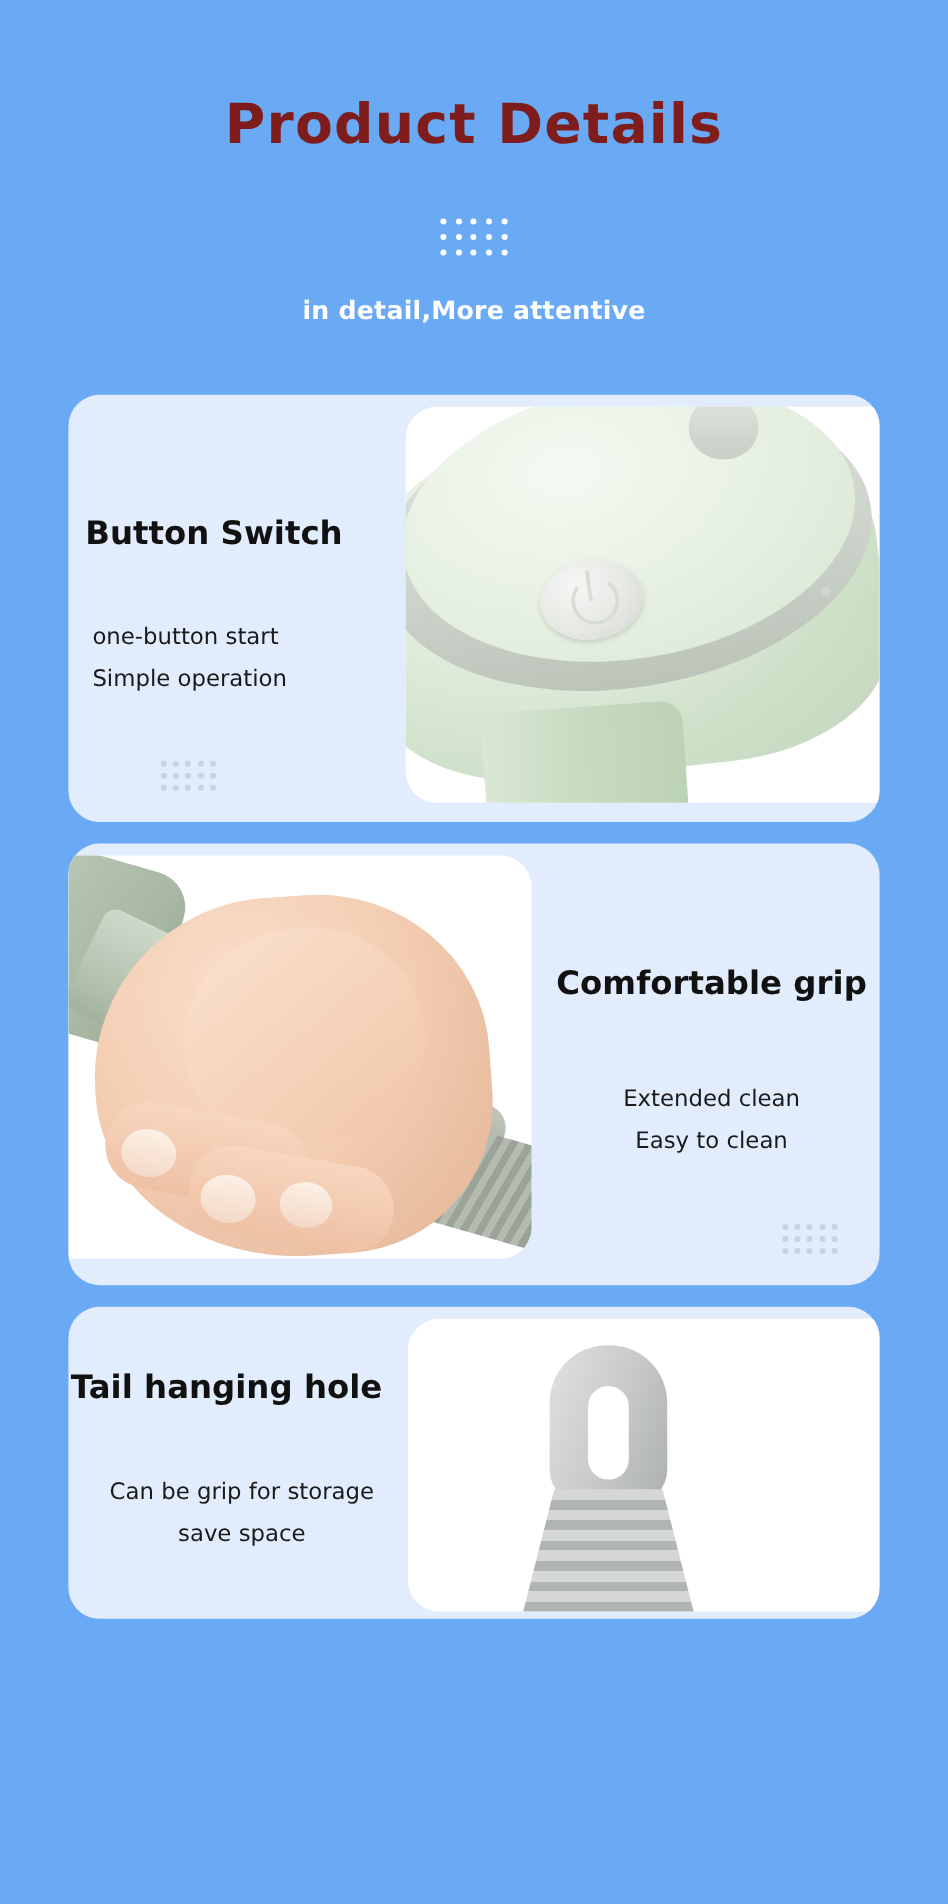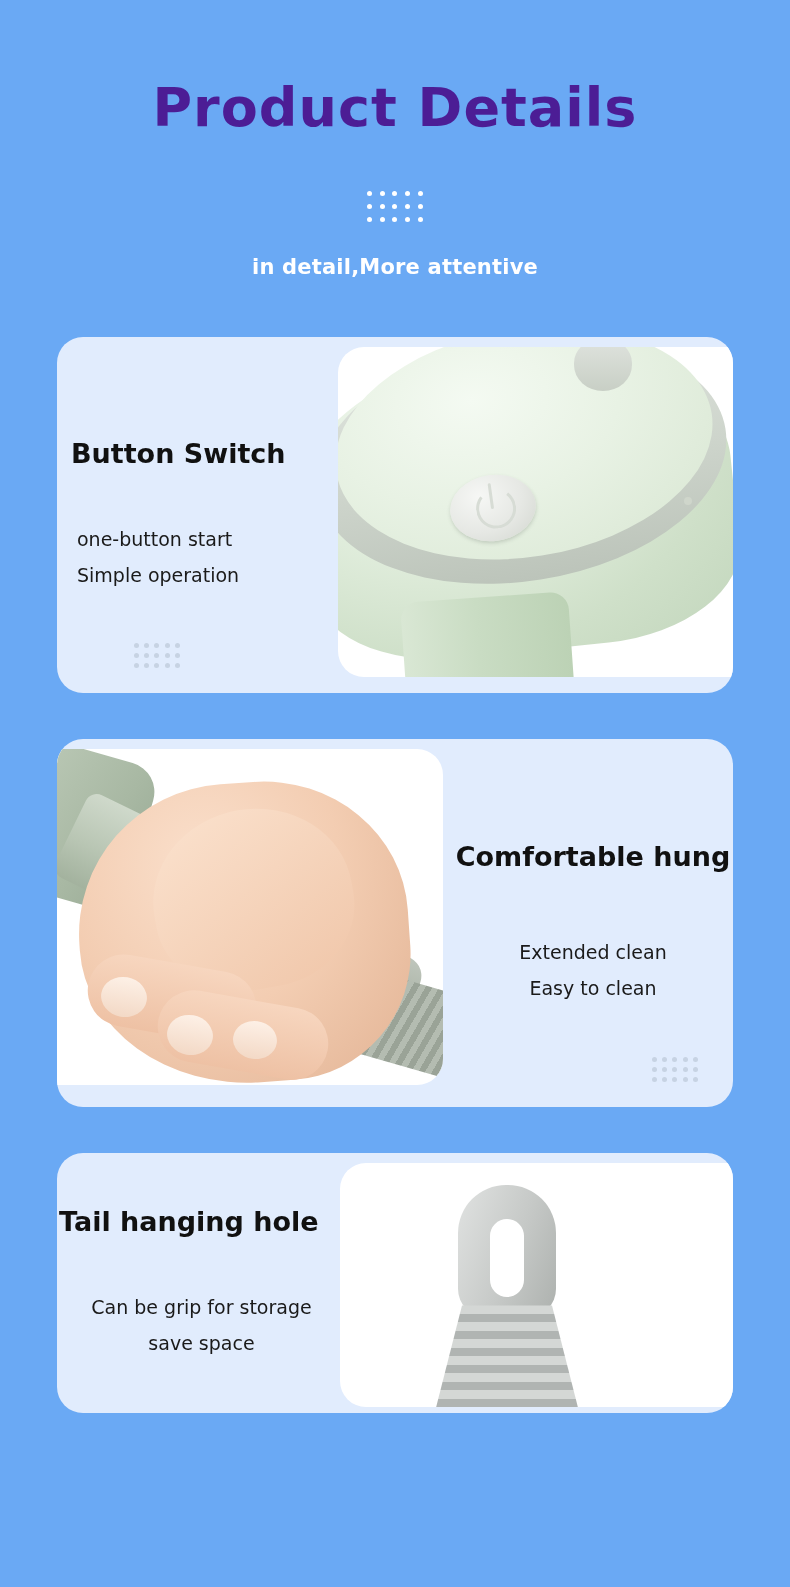--- a/index.html
+++ b/index.html
@@ -19,23 +19,23 @@
 
   
   .page-header {
     width: 790px;
     padding-top: 78px;
     text-align: center;
   }
 
   .page-title {
     font-family: "DejaVu Sans", "Liberation Sans", sans-serif;
-    font-size: 54px;
+    font-size: 46px;
     font-weight: 700;
-    color: #4c1d95;
+    color: #7f1d1d;
     letter-spacing: 1px;
     line-height: 1.1;
   }
 
   .header-dots {
     margin: 52px auto 0;
     width: 60px;
     height: 34px;
     display: grid;
     grid-template-columns: repeat(5, 1fr);
@@ -64,21 +64,21 @@
   .cards {
     margin-top: 58px;
     padding: 0 57px;
   }
 
   .card {
     position: relative;
     background: #e1ecfd;
     border-radius: 26px;
     overflow: hidden;
-    margin-bottom: 46px;
+    margin-bottom: 18px;
     display: flex;
   }
 
   .card-1 { height: 356px; }
   .card-2 { height: 368px; }
   .card-3 { height: 260px; }
 
   
   .card-text {
     position: relative;
@@ -422,21 +422,21 @@
       <div class="ph2-hand"></div>
       <div class="ph2-thumb"></div>
       <div class="ph2-finger ph2-f1"></div>
       <div class="ph2-finger ph2-f2"></div>
       <div class="ph2-nail ph2-n1"></div>
       <div class="ph2-nail ph2-n2"></div>
       <div class="ph2-nail ph2-n3"></div>
     </div>
 
     <div class="card-text">
-      <div class="card-heading">Comfortable hung</div>
+      <div class="card-heading">Comfortable grip</div>
       <div class="card-sub">
         <div>Extended clean</div>
         <div>Easy to clean</div>
       </div>
     </div>
 
     <div class="card-dots">
       <i></i>
         <i></i>
         <i></i>

